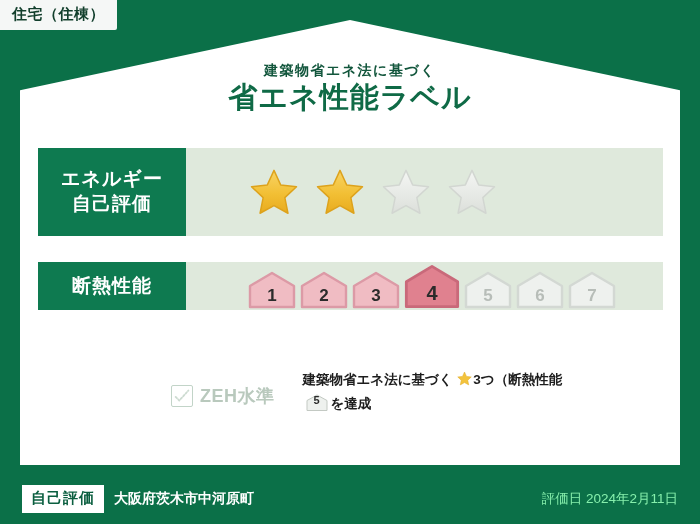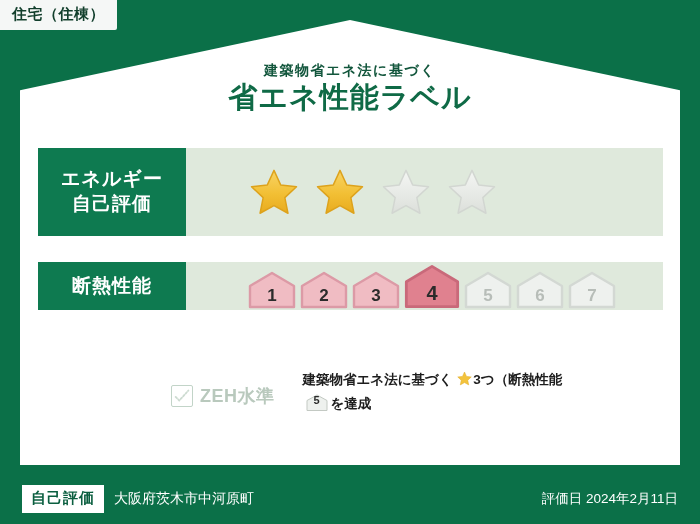--- a/index.html
+++ b/index.html
@@ -153,24 +153,24 @@
     padding: 0 22px;
   }
   #eval-badge {
     background: #ffffff; color: #0b5f40;
     font-weight: bold; font-size: 15px;
     padding: 4px 9px 5px 9px; letter-spacing: 1px;
     white-space: nowrap;
   }
   #eval-address {
     color: #ffffff; font-size: 14px; margin-left: 10px;
-    font-weight: normal; white-space: nowrap;
+    font-weight: bold; white-space: nowrap;
   }
   #eval-date {
-    margin-left: auto; color: #ffffff; font-size: 13.5px;
+    margin-left: auto; color: #86efac; font-size: 13.5px;
     white-space: nowrap;
   }
 </style>
 </head>
 <body>
 
 <div id="label-root">
 
   <div id="house-card"></div>
 

